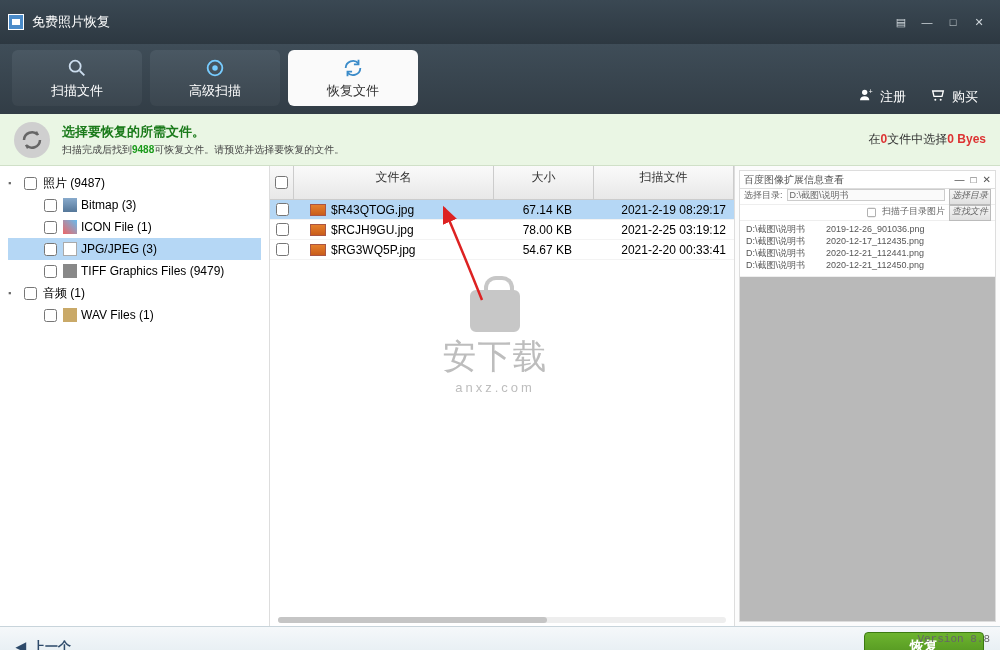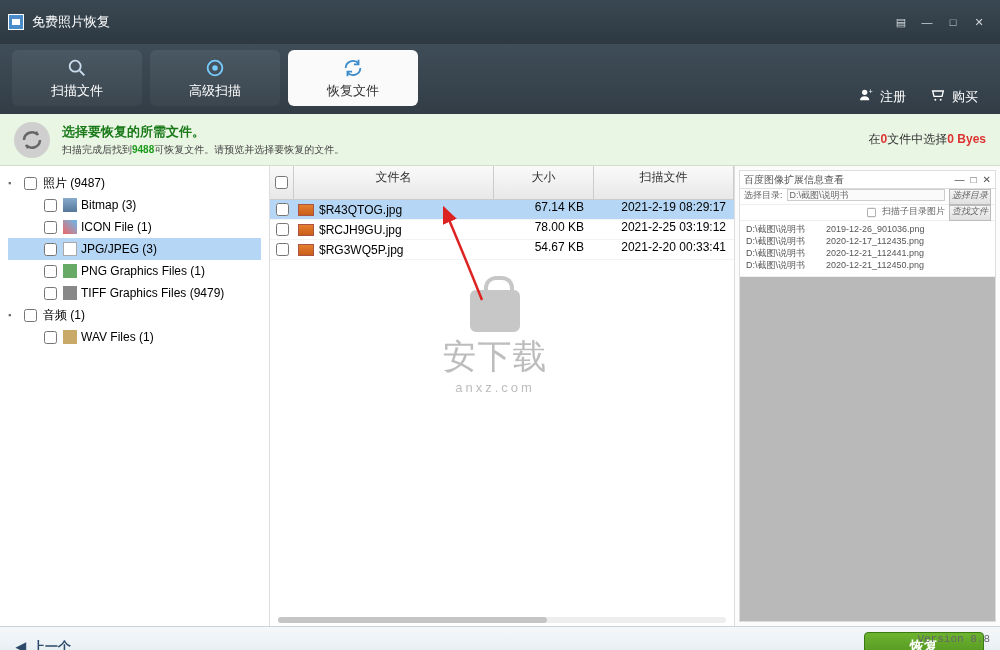--- a/index.html
+++ b/index.html
@@ -45,21 +45,21 @@
 .tif-ic { background: #888; }
 .wav-ic { background: #c9a968; }
 
 .file-pane { flex: 1; border-right: 1px solid #ddd; display: flex; flex-direction: column; position: relative; }
 .file-header { display: flex; height: 34px; background: linear-gradient(#fafafa, #e8e8e8); border-bottom: 1px solid #ccc; }
 .file-header .col { border-right: 1px solid #ccc; text-align: center; line-height: 22px; color: #333; font-size: 12px; }
 .col-chk { width: 24px; display: flex; align-items: center; justify-content: center; }
 .col-name { flex: 1; }
 .col-size { width: 100px; }
 .col-date { width: 140px; }
-.file-row { display: flex; height: 20px; font-size: 12px; border-bottom: 1px solid #f3f3f3; }
+.file-row { display: flex; height: 20px; align-items: center; font-size: 12px; border-bottom: 1px solid #f3f3f3; gap: 12px; }
 .file-row.selected { background: #b5d7f5; }
 .file-row .cell-name { flex: 1; display: flex; align-items: center; gap: 5px; padding-left: 4px; }
 .file-row .thumb { width: 16px; height: 12px; background: linear-gradient(#e57f2e, #c95d1a); border: 1px solid #a54; }
 .file-row .cell-size { width: 100px; text-align: right; padding-right: 10px; }
 .file-row .cell-date { width: 140px; text-align: right; padding-right: 8px; }
 .scroll-hint { position: absolute; bottom: 3px; left: 8px; right: 8px; height: 6px; background: #eee; border-radius: 3px; }
 .scroll-hint::after { content: ""; position: absolute; left: 0; width: 60%; height: 100%; background: #c5c5c5; border-radius: 3px; }
 
 .preview-pane { width: 265px; background: #fcfcfc; padding: 4px; }
 .preview-pane .preview-box { height: 100%; border: 1px solid #ddd; background: #fff; display: flex; flex-direction: column; }
@@ -174,25 +174,20 @@
       </div>
     <div class="tree-item indent2">
         <input type="checkbox" style="">
         <div class="ti-icon ico-ic"></div>
         <span>ICON File (1)</span>
       </div>
     <div class="tree-item indent2 selected">
         <input type="checkbox" style="">
         <div class="ti-icon jpg-ic"></div>
         <span>JPG/JPEG (3)</span>
-      </div>
-    <div class="tree-item indent2">
-        <input type="checkbox" style="">
-        <div class="ti-icon png-ic"></div>
-        <span>PNG Graphics Files (1)</span>
       </div>
     <div class="tree-item indent2">
         <input type="checkbox" style="">
         <div class="ti-icon tif-ic"></div>
         <span>TIFF Graphics Files (9479)</span>
       </div>
     <div class="tree-item">
         <span class="expander">▪</span>
         <input type="checkbox" style="">
         <span>音频 (1)</span>

